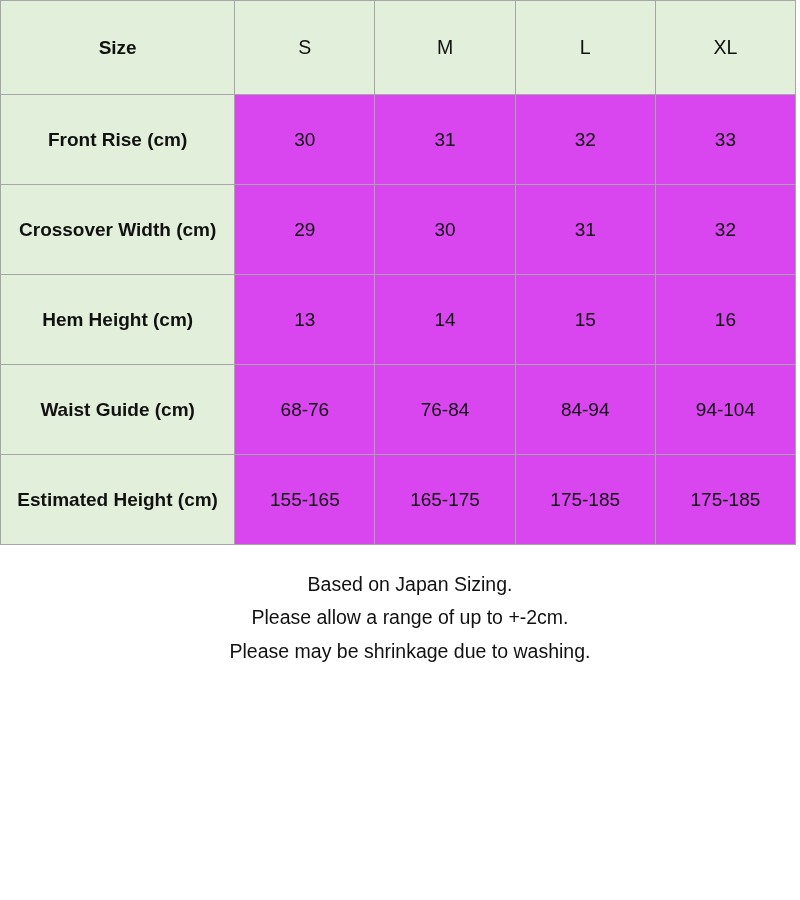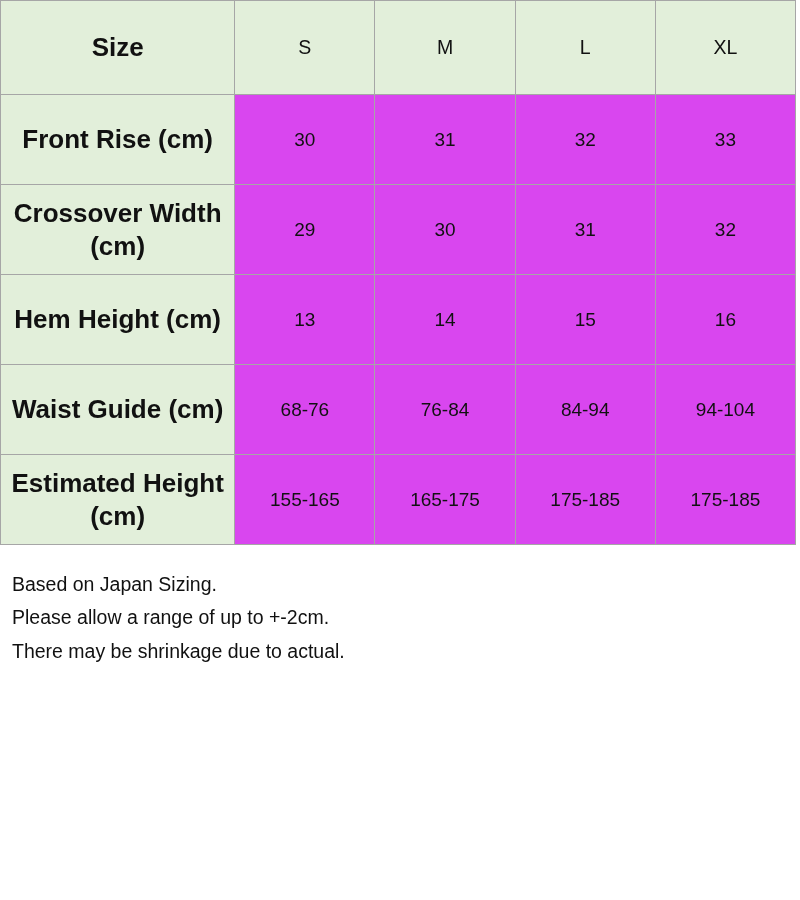--- a/index.html
+++ b/index.html
@@ -41,42 +41,43 @@
     font-size: 19px;
     line-height: 1.25;
     height: 90px;
     box-sizing: border-box;
   }
 
   table.size-table th.row-head,
   table.size-table th.corner {
     background: #e2efda;
     font-weight: bold;
-    font-size: 26px;
+    font-size: 19px;
   }
 
   table.size-table th.col-head {
     background: #e2efda;
     font-weight: normal;
     font-size: 19.5px;
   }
 
   table.size-table tr.head-row th {
     height: 94px;
   }
 
   table.size-table td.value {
     background: #d946ef;
     font-weight: normal;
     font-size: 19px;
   }
 
   .notes {
     margin-top: 26px;
-    padding-left: 12px;
+    padding-left: 20px;
+    text-align: center;
   }
   .notes p {
     margin: 0 0 7px 0;
     font-size: 19.5px;
     line-height: 1.35;
     color: #111111;
   }
 </style>
 </head>
 <body>
@@ -135,16 +136,16 @@
         <td class="value">165-175</td>
         <td class="value">175-185</td>
         <td class="value">175-185</td>
       </tr>
     </tbody>
   </table>
 
   <div class="notes">
     <p>Based on Japan Sizing.</p>
     <p>Please allow a range of up to +-2cm.</p>
-    <p>There may be shrinkage due to actual.</p>
+    <p>Please may be shrinkage due to washing.</p>
   </div>
 
 </div>
 
 </body></html>

